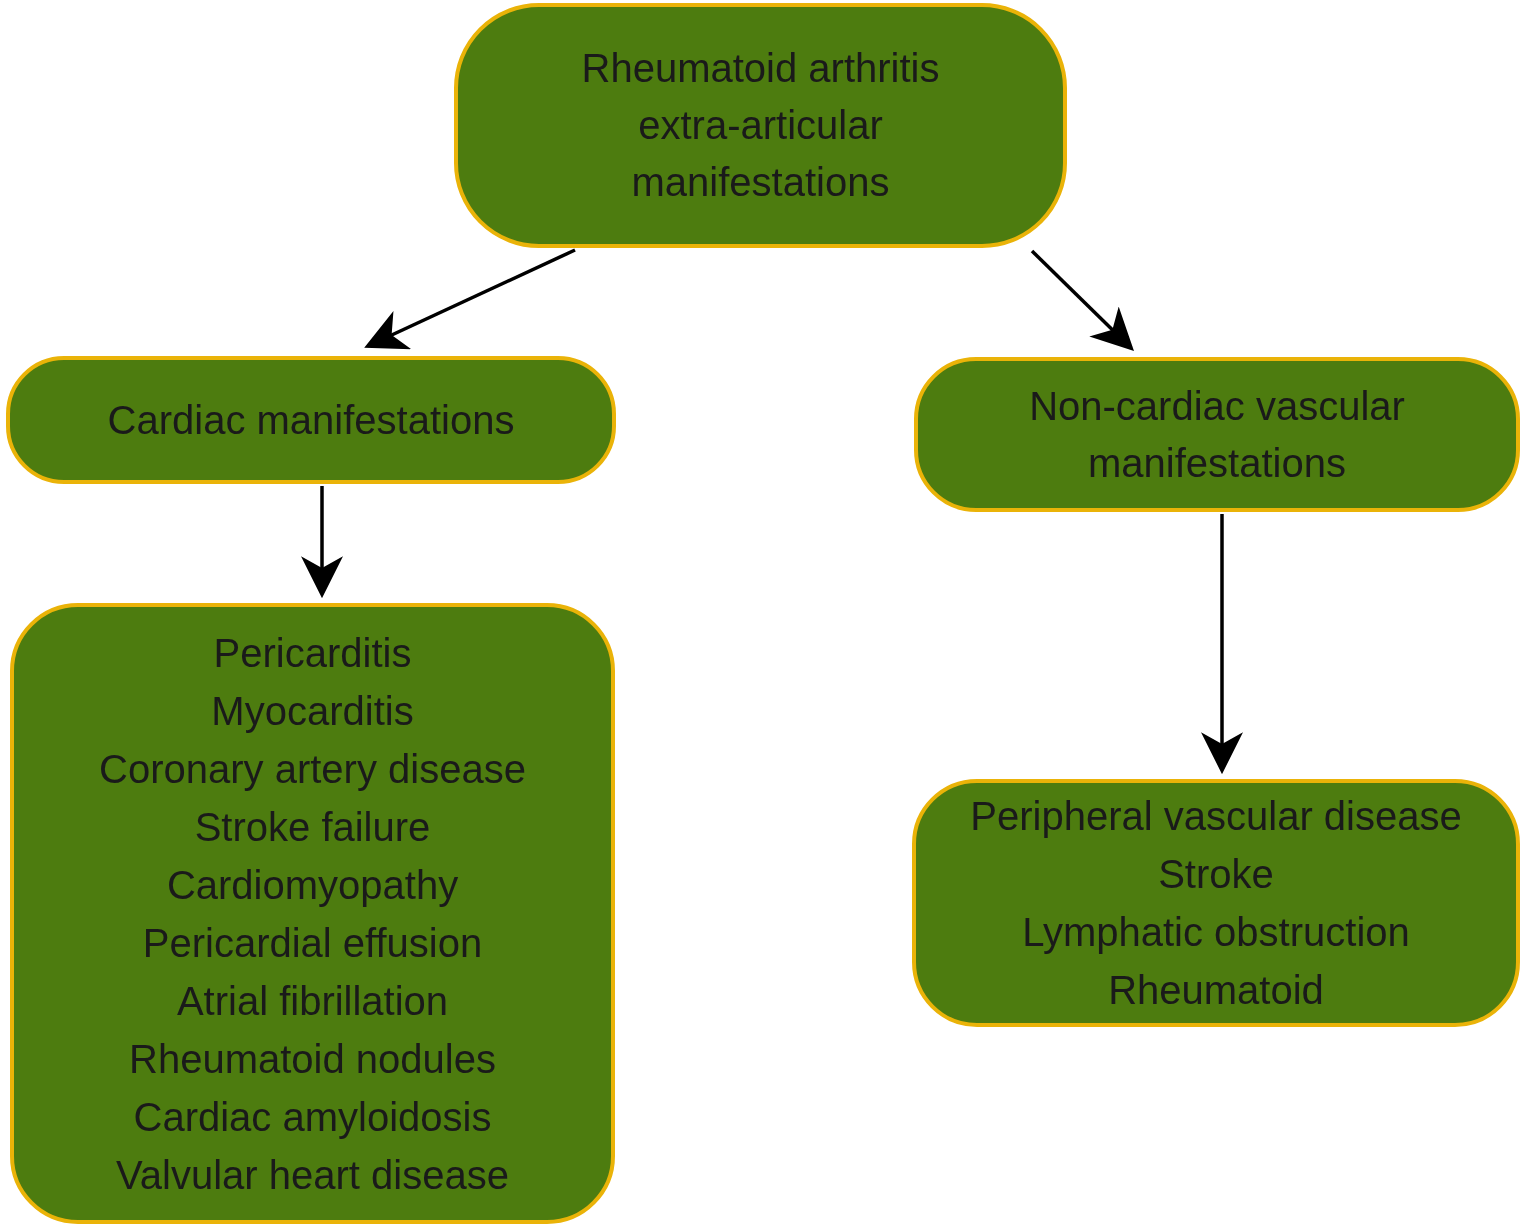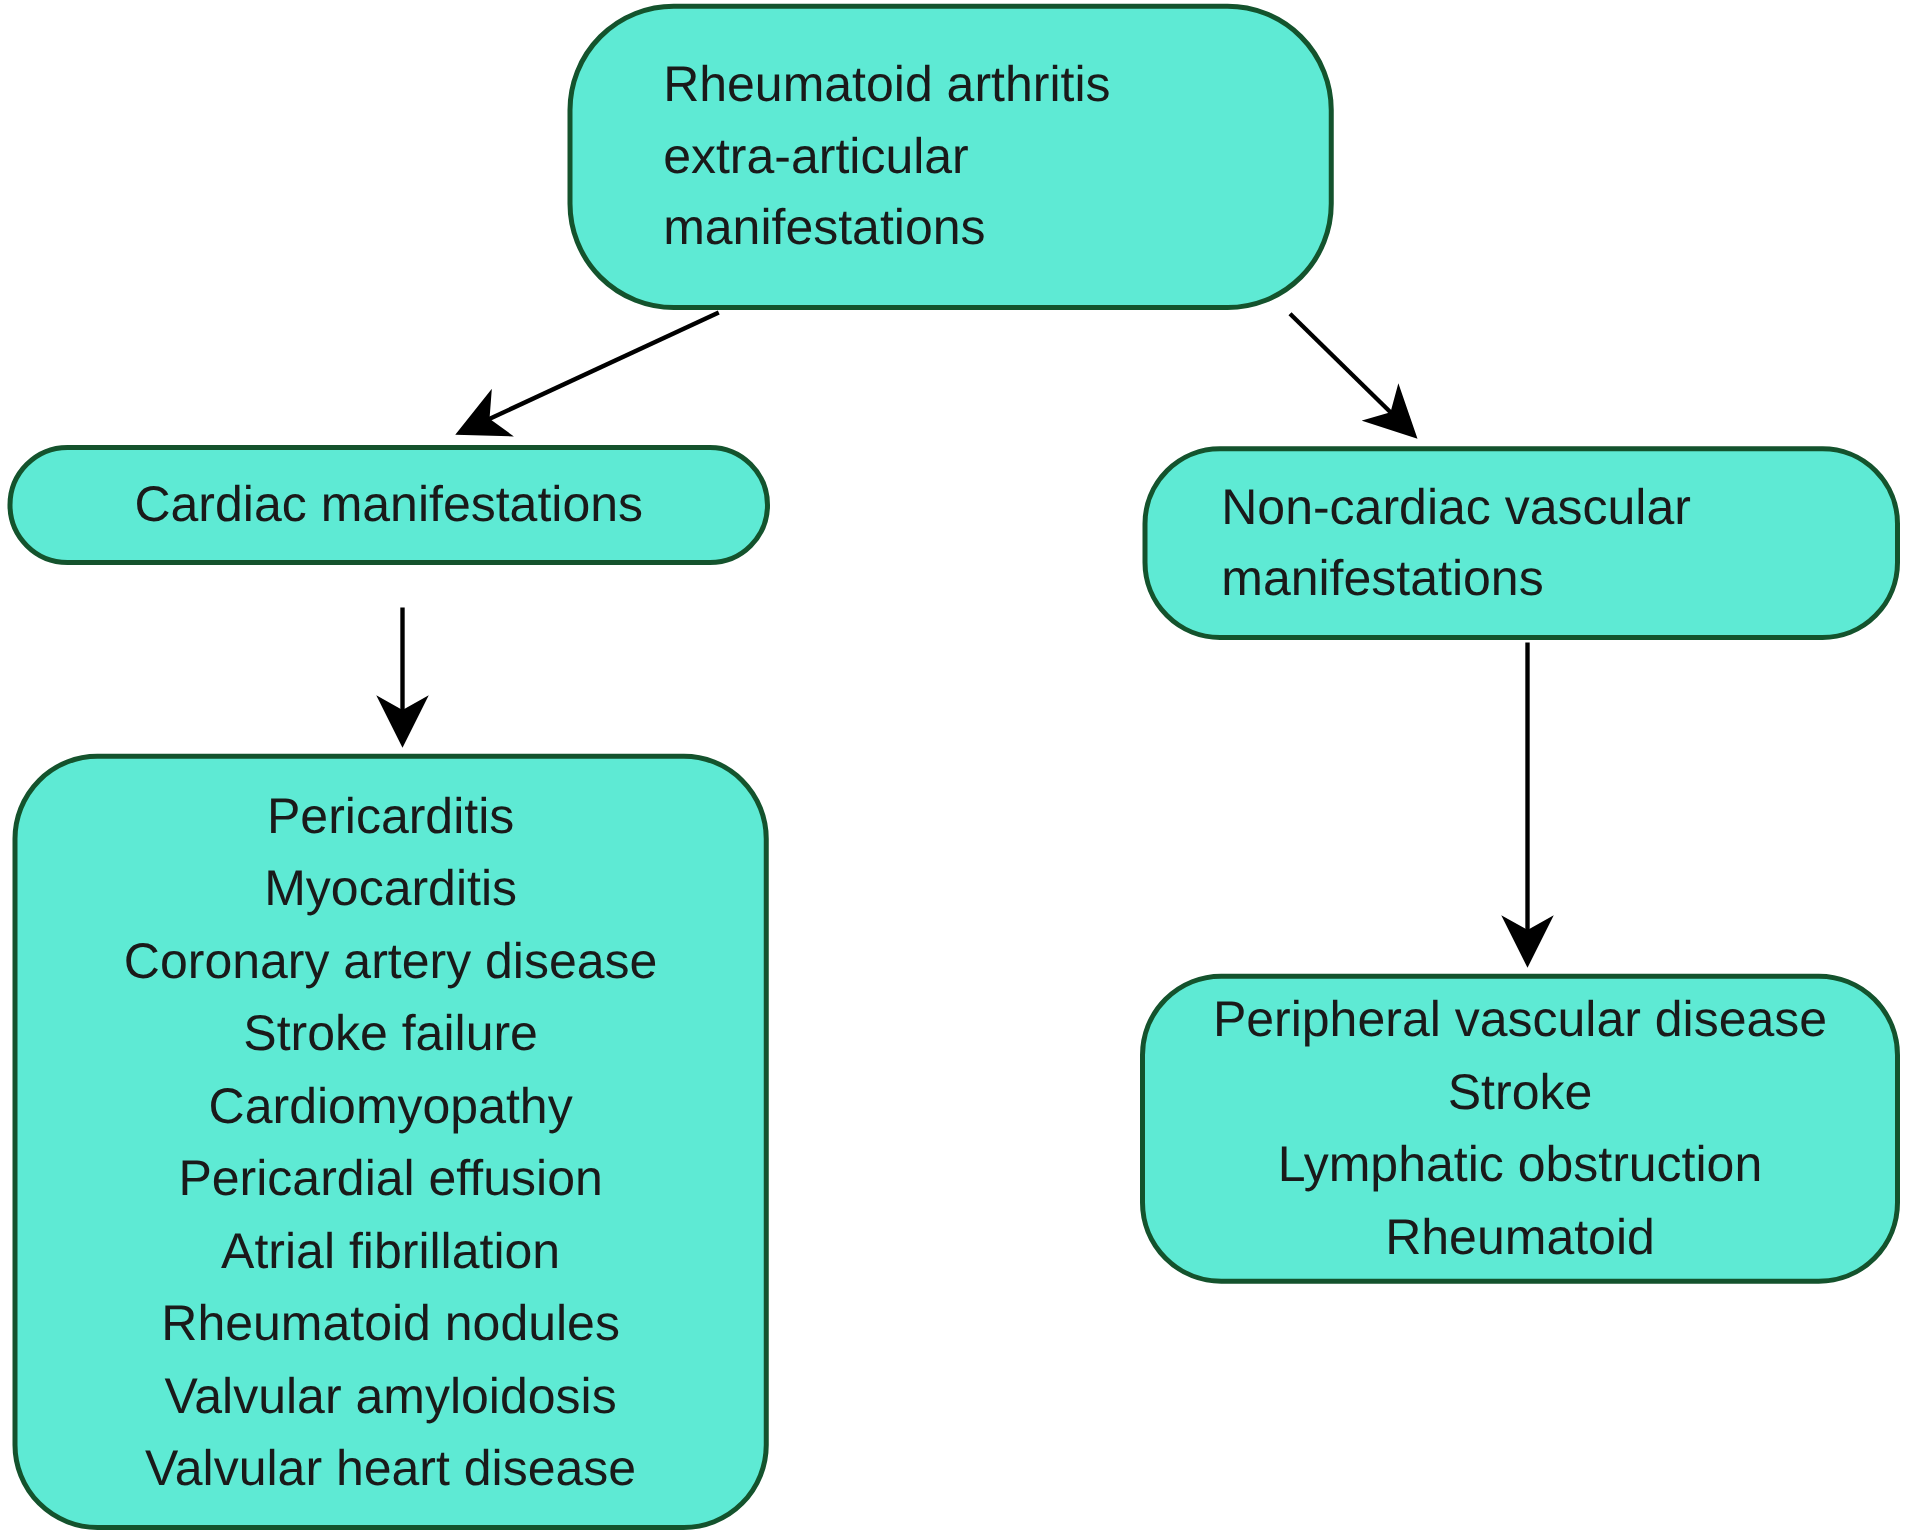--- a/index.html
+++ b/index.html
@@ -20,46 +20,47 @@
     position: absolute;
     left: 0;
     top: 0;
     width: 1527px;
     height: 1227px;
     pointer-events: none;
   }
   .node {
     position: absolute;
     box-sizing: border-box;
-    border: 4px solid #14532d;
-    background: #5eead4;
+    border: 4px solid #eab308;
+    background: #4d7c0f;
     display: flex;
     align-items: center;
     justify-content: center;
+    text-align: center;
   }
   .node .label {
     font-size: 40px;
     line-height: 57px;
     font-weight: 400;
   }
   .node-root {
     left: 454px;
     top: 3px;
     width: 613px;
     height: 245px;
     border-radius: 85px;
   }
   .node-root .label {
     max-width: 460px;
   }
   .node-cardiac {
     left: 6px;
     top: 356px;
     width: 610px;
-    height: 96px;
+    height: 128px;
     border-radius: 58px;
   }
   .node-noncardiac {
     left: 914px;
     top: 357px;
     width: 606px;
     height: 155px;
     border-radius: 62px;
   }
   .node-noncardiac .label {
@@ -119,21 +120,21 @@
 
   <div class="node list node-cardiac-list">
     <div class="line">Pericarditis</div>
     <div class="line">Myocarditis</div>
     <div class="line">Coronary artery disease</div>
     <div class="line">Stroke failure</div>
     <div class="line">Cardiomyopathy</div>
     <div class="line">Pericardial effusion</div>
     <div class="line">Atrial fibrillation</div>
     <div class="line">Rheumatoid nodules</div>
-    <div class="line">Valvular amyloidosis</div>
+    <div class="line">Cardiac amyloidosis</div>
     <div class="line">Valvular heart disease</div>
   </div>
 
   <div class="node list node-noncardiac-list">
     <div class="line">Peripheral vascular disease</div>
     <div class="line">Stroke</div>
     <div class="line">Lymphatic obstruction</div>
     <div class="line">Rheumatoid</div>
   </div>
 

